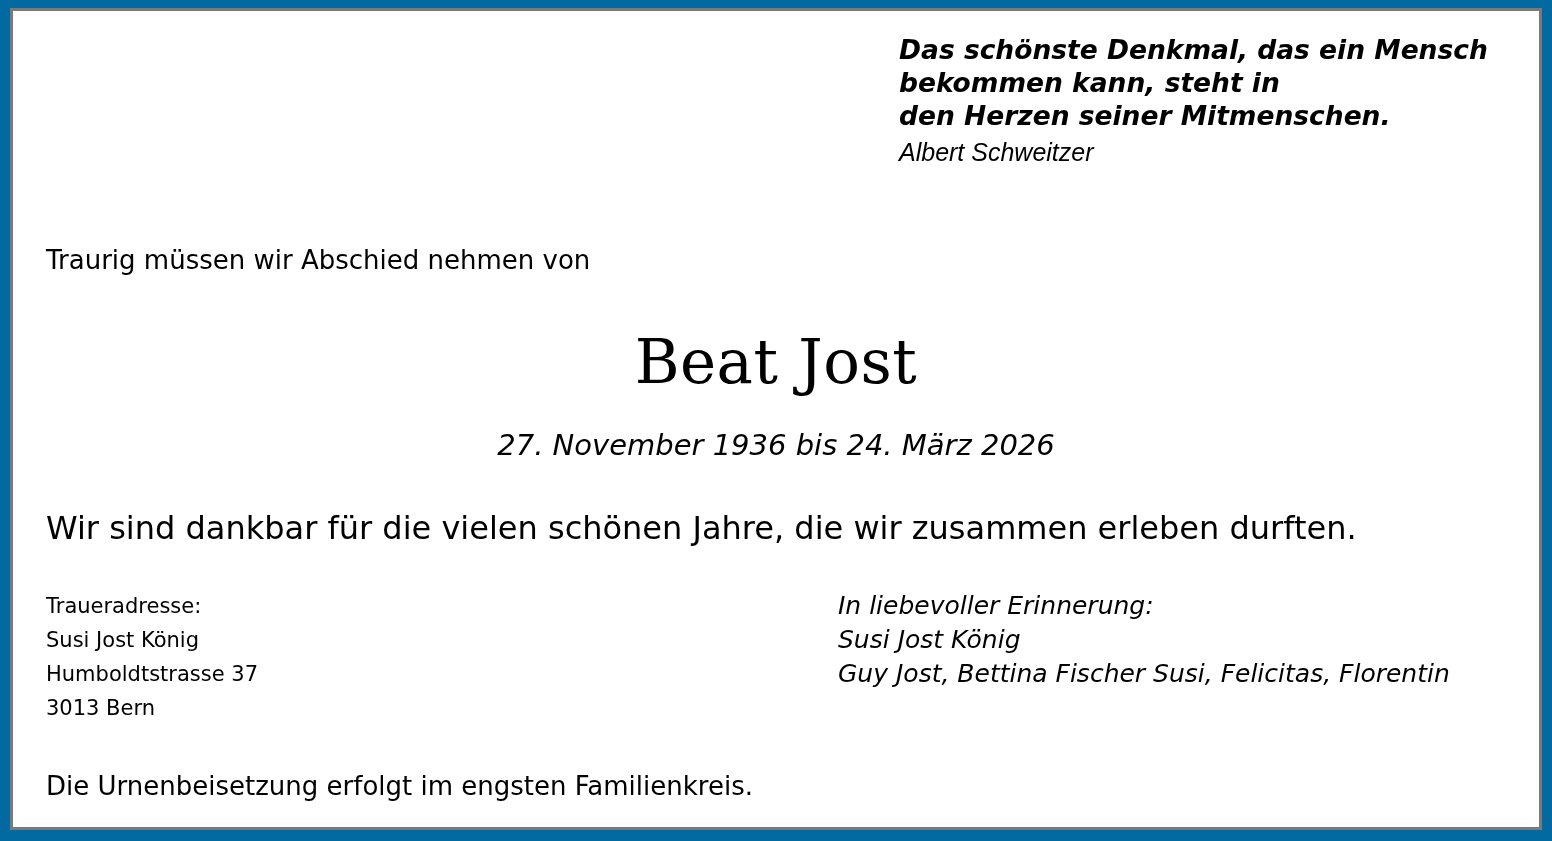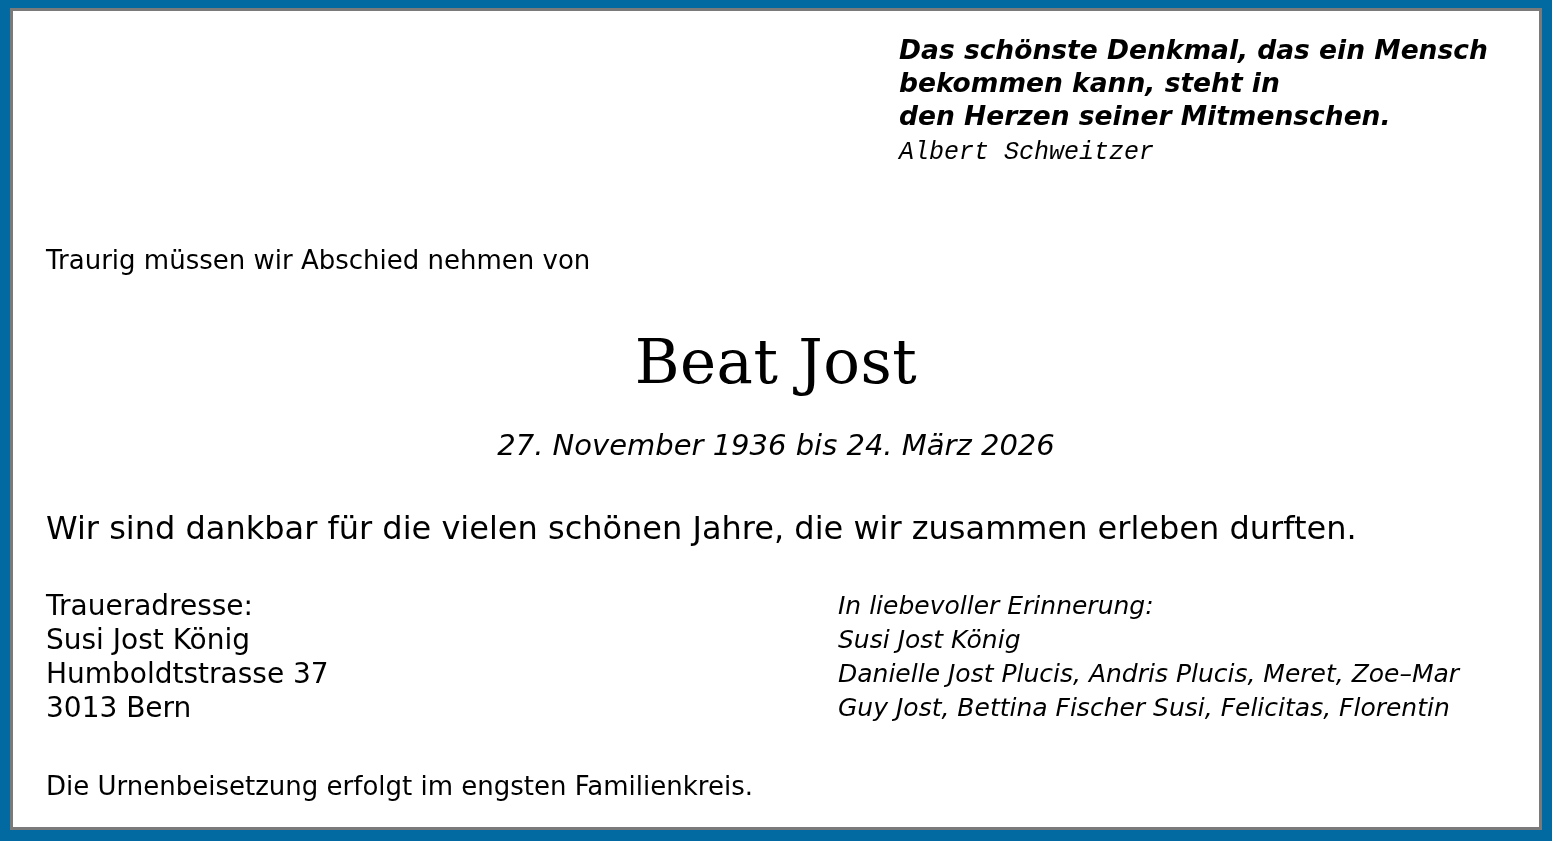--- a/index.html
+++ b/index.html
@@ -45,21 +45,21 @@
   .quote-line {
     font-family: "DejaVu Sans", sans-serif;
     font-weight: bold;
     font-style: italic;
     font-size: 26.5px;
     line-height: 33px;
     color: #000000;
     white-space: nowrap;
   }
   .quote-author {
-    font-family: Liberation Mono, monospace;
+    font-family: Liberation Sans, sans-serif;
     font-style: italic;
     font-weight: normal;
     font-size: 25px;
     line-height: 33px;
     color: #000000;
     margin-top: 4px;
     white-space: nowrap;
   }
 
   
@@ -118,21 +118,21 @@
     top: 578px;
     width: 760px;
   }
   .col-right {
     position: absolute;
     left: 825px;
     top: 578px;
     width: 690px;
   }
   .col-left div {
-    font-size: 28px;
+    font-size: 21px;
     line-height: 34px;
     color: #000000;
     white-space: nowrap;
   }
   .col-right div {
     font-size: 25px;
     line-height: 34px;
     color: #000000;
     font-style: italic;
     white-space: nowrap;
@@ -174,21 +174,20 @@
       <div class="col-left">
         <div>Traueradresse:</div>
         <div>Susi Jost König</div>
         <div>Humboldtstrasse 37</div>
         <div>3013 Bern</div>
       </div>
 
       <div class="col-right">
         <div>In liebevoller Erinnerung:</div>
         <div>Susi Jost König</div>
-        <div>Danielle Jost Plucis, Andris Plucis, Meret, Zoe–Mar</div>
         <div>Guy Jost, Bettina Fischer Susi, Felicitas, Florentin</div>
       </div>
 
       <div class="closing">Die Urnenbeisetzung erfolgt im engsten Familienkreis.</div>
 
     </div>
   </div>
 </div>
 
 </body></html>

